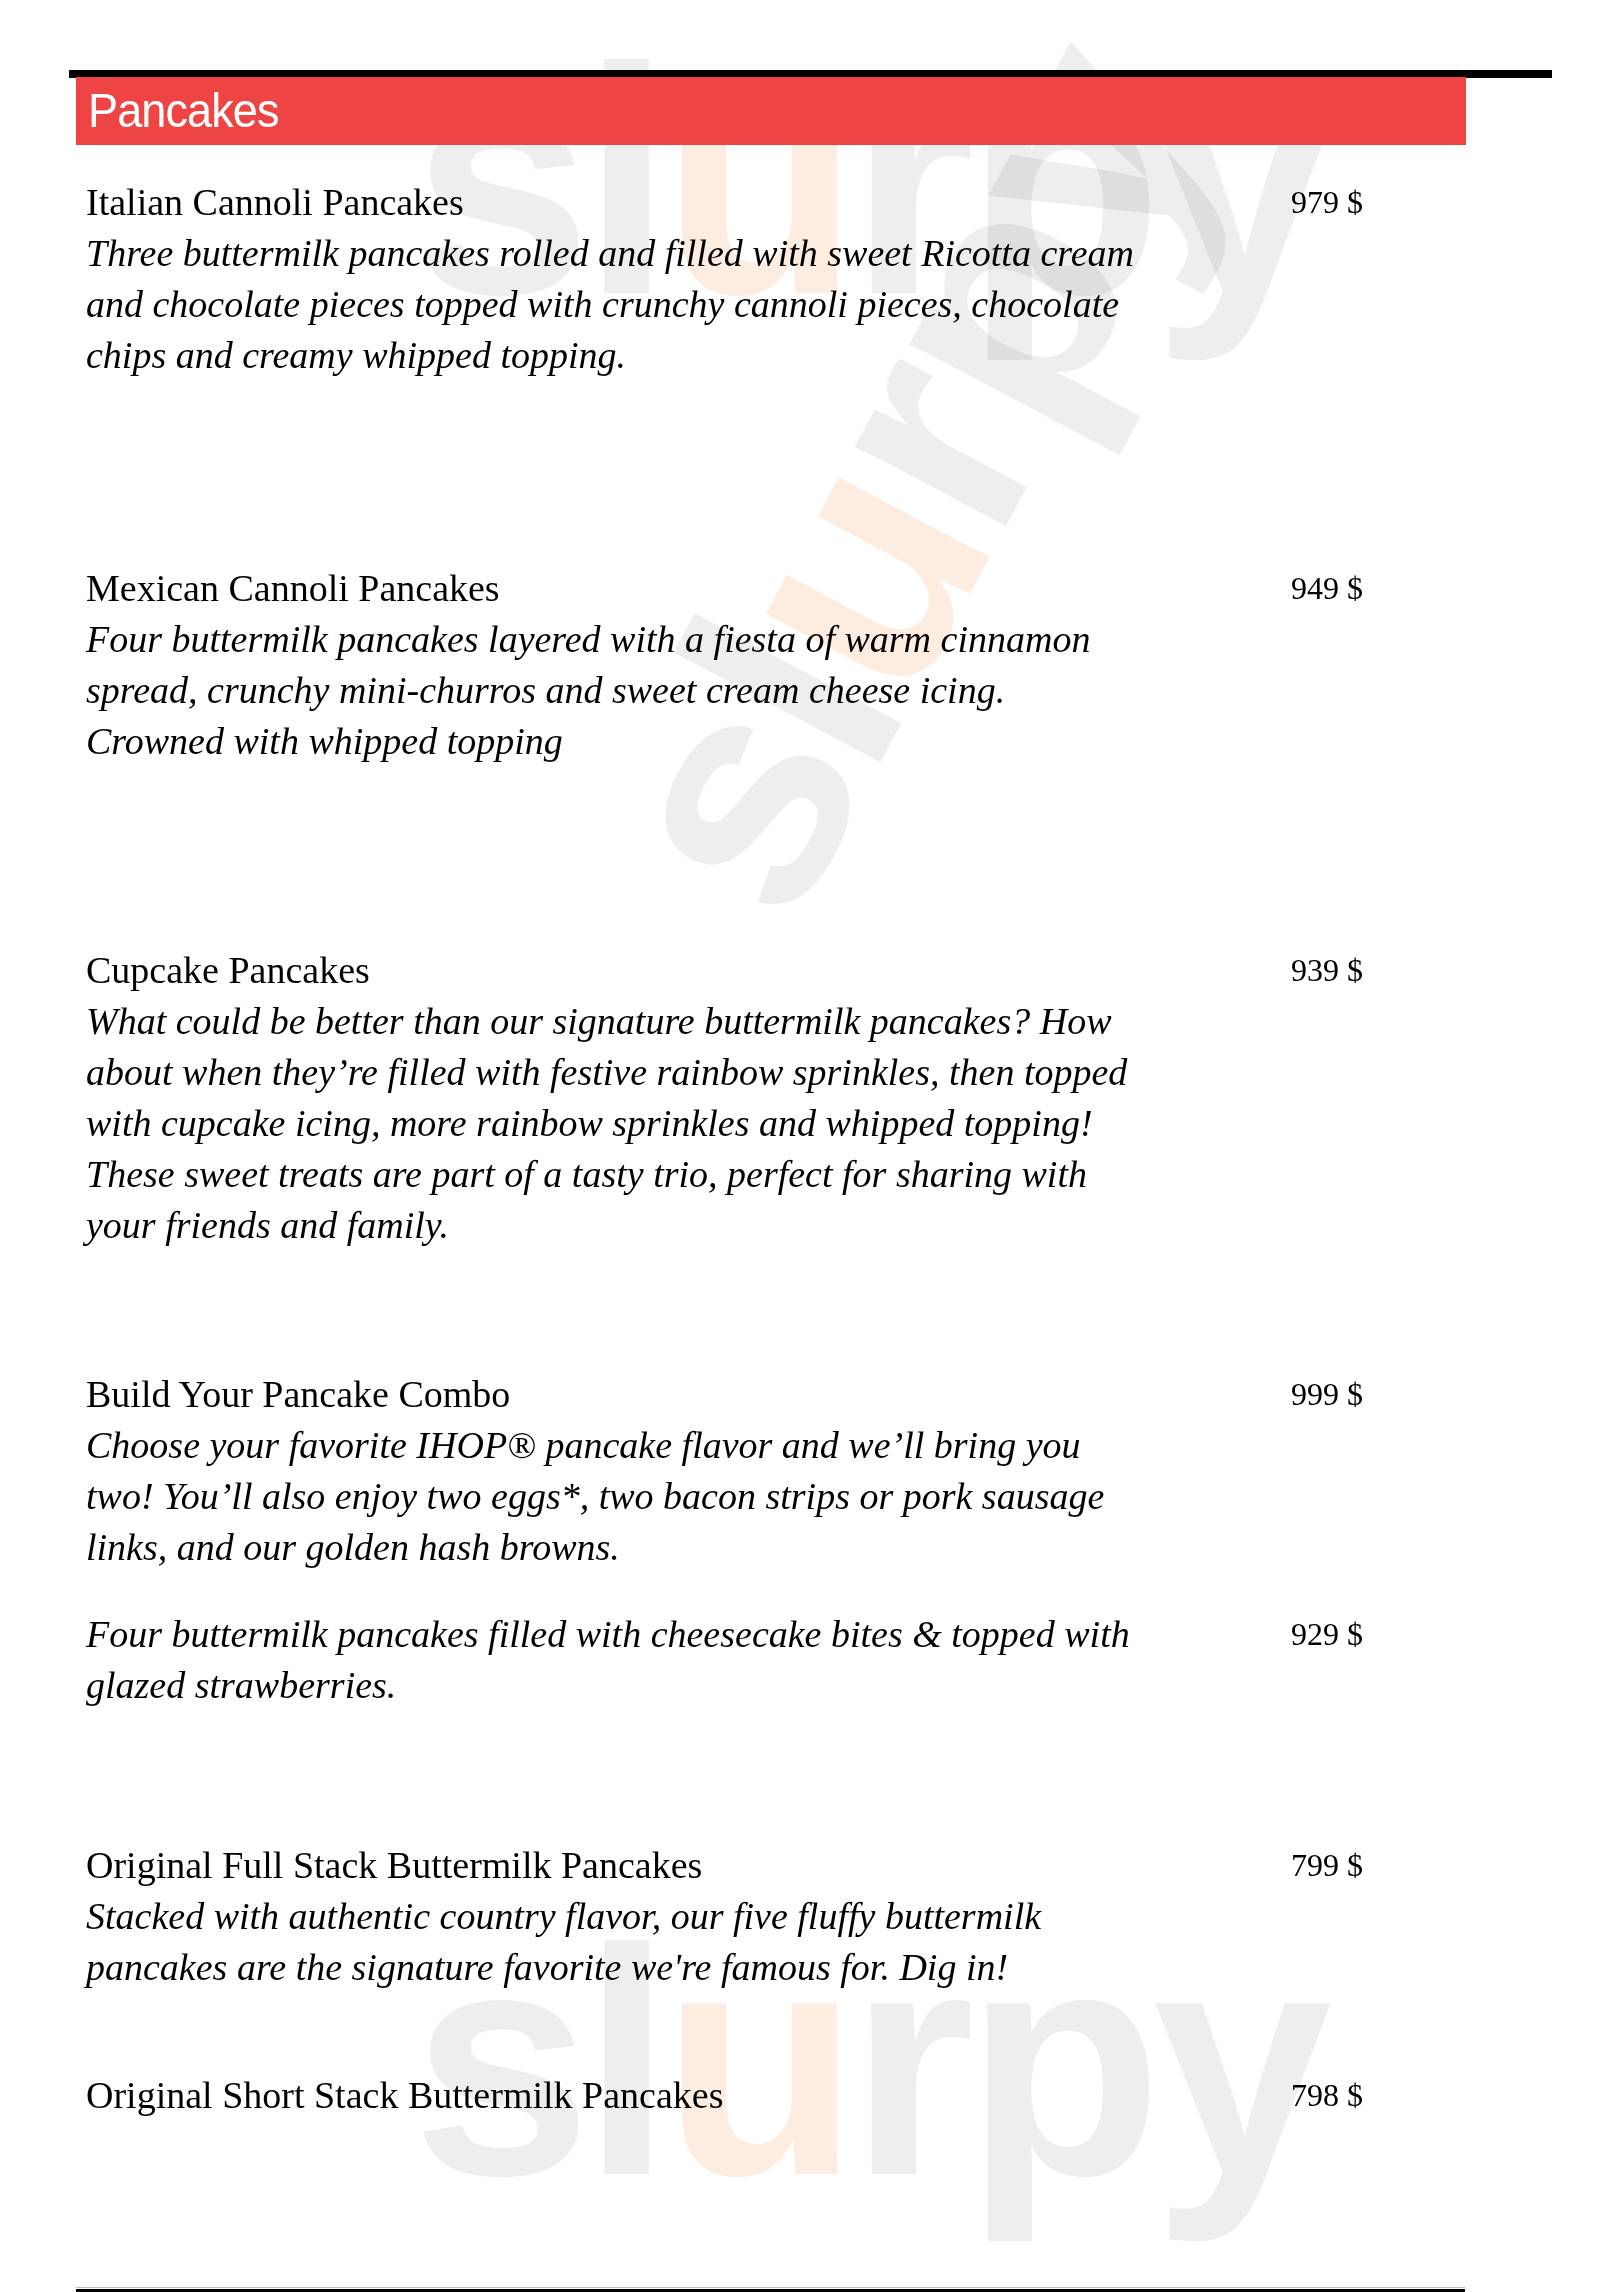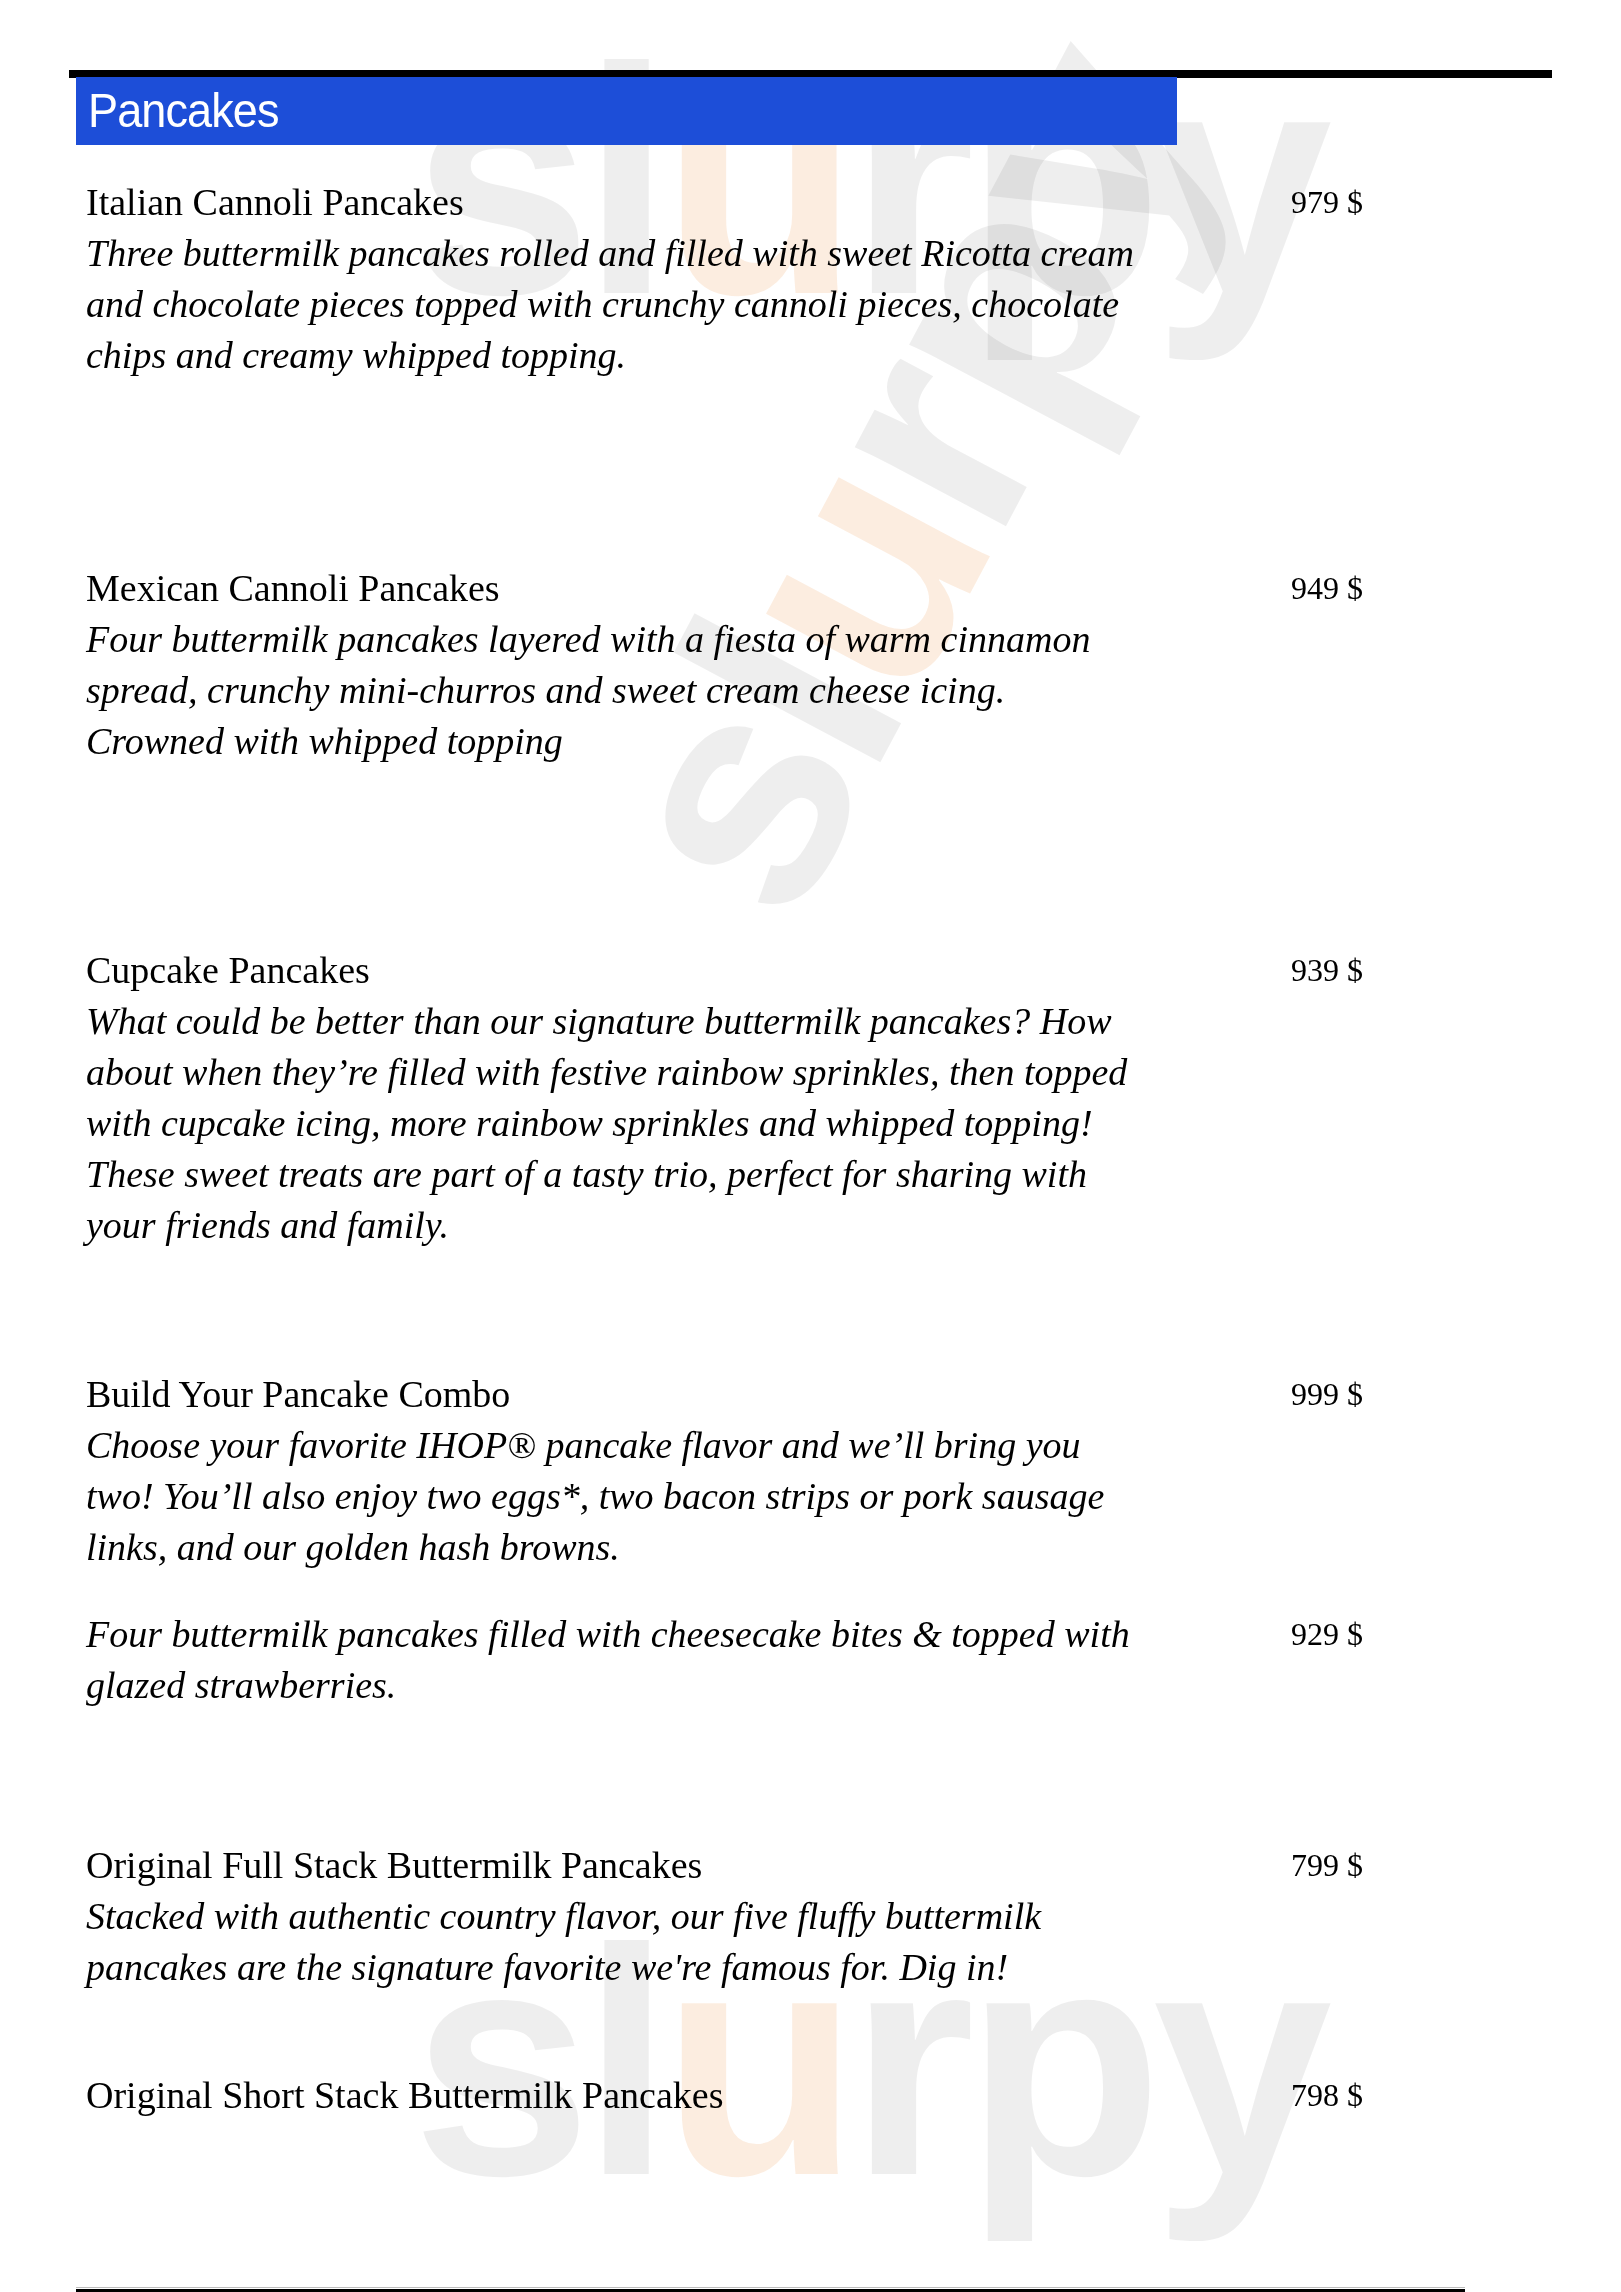--- a/index.html
+++ b/index.html
@@ -39,23 +39,23 @@
       left: 69px;
       top: 70px;
       width: 1483px;
       height: 7.8px;
       background: #000000;
     }
     .section-header {
       position: absolute;
       left: 76px;
       top: 77px;
-      width: 1101px;
+      width: 1390px;
       height: 68px;
-      background: #1d4ed8;
+      background: #ef4444;
       box-sizing: border-box;
     }
     .section-title {
       position: absolute;
       left: 11.8px;
       top: 5.9px;
       font-family: "Liberation Sans", sans-serif;
       font-size: 49px;
       line-height: 55px;
       color: #ffffff;

